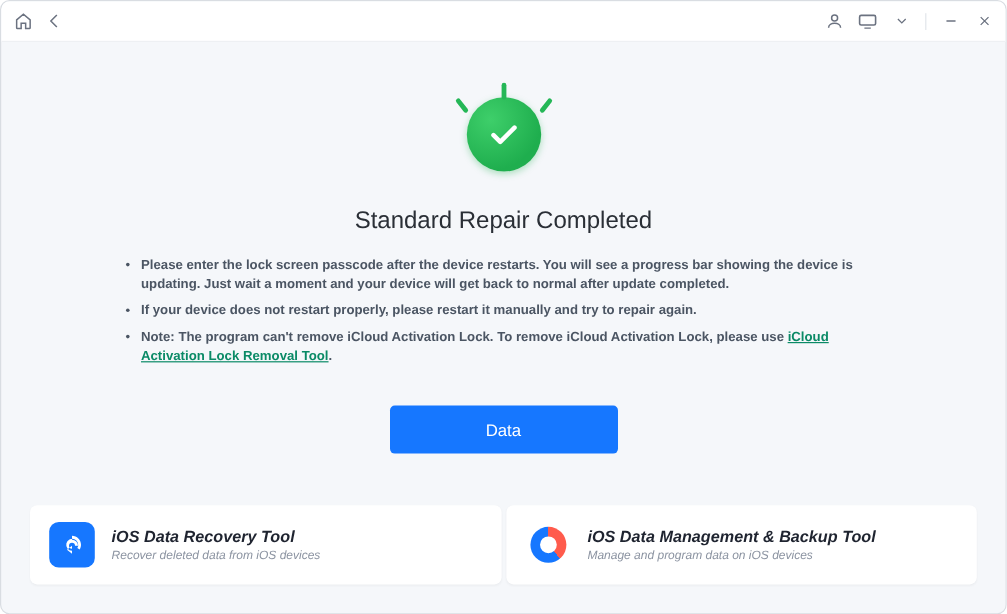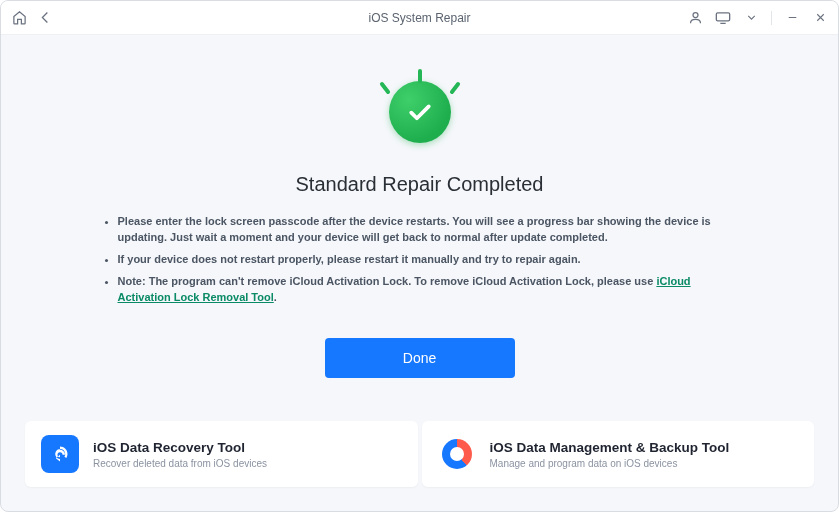--- a/index.html
+++ b/index.html
@@ -62,20 +62,21 @@
     width:190px; height:40px;
     background:#1677ff; color:#fff; border:none; border-radius:4px;
     font-size:14px; cursor:pointer;
   }
 
   .cards {
     margin-top:auto;
     width:100%;
     display:flex; gap:4px;
     padding-top:18px;
+    font-style:italic;
   }
   .card {
     flex:1; background:#ffffff; border-radius:6px;
     padding:14px 16px; display:flex; align-items:center; gap:14px;
     box-shadow: 0 1px 2px rgba(0,0,0,0.04);
     cursor:pointer;
   }
   .card .cicon { width:38px; height:38px; border-radius:8px; display:flex; align-items:center; justify-content:center; }
   .cicon.blue { background:#1677ff; }
   .card .ctext .ct { font-size:13.5px; font-weight:700; color:#1f2430; }
@@ -100,21 +101,20 @@
         <svg width="15" height="15" viewBox="0 0 24 24" fill="none" stroke="#6b7280" stroke-width="2">
             <path d="M3 10.5L12 3l9 7.5V21a1 1 0 0 1-1 1h-5v-7h-6v7H4a1 1 0 0 1-1-1z"></path>
           </svg>
       </span>
       <span class="ico">
         <svg width="15" height="15" viewBox="0 0 24 24" fill="none" stroke="#6b7280" stroke-width="2">
             <path d="M15 4l-8 8 8 8"></path>
           </svg>
       </span>
     </div>
-    <div class="tb-title">iOS System Repair</div>
     <div class="tb-right">
       <span class="ico">
         <svg width="15" height="15" viewBox="0 0 24 24" fill="none" stroke="#6b7280" stroke-width="2">
             <circle cx="12" cy="8" r="4"></circle>
             <path d="M4 21c0-4 4-6 8-6s8 2 8 6"></path>
           </svg>
       </span>
       <span class="ico">
         <svg width="17" height="13" viewBox="0 0 24 18" fill="none" stroke="#6b7280" stroke-width="2">
             <rect x="2" y="2" width="20" height="12" rx="2"></rect>
@@ -158,21 +158,21 @@
     <div class="notes">
       <ul>
         <li>Please enter the lock screen passcode after the device restarts. You will see a progress bar showing the device is updating. Just wait a moment and your device will get back to normal after update completed.</li>
         <li>If your device does not restart properly, please restart it manually and try to repair again.</li>
         <li>
           <span>Note: The program can't remove iCloud Activation Lock. To remove iCloud Activation Lock, please use </span><a href="#">iCloud Activation Lock Removal Tool</a><span>.</span>
         </li>
       </ul>
     </div>
 
-    <button class="done-btn">Done</button>
+    <button class="done-btn">Data</button>
 
     <div class="cards">
       <div class="card">
         <div class="cicon blue">
           <svg width="20" height="20" viewBox="0 0 24 24" fill="#fff">
               <path d="M12 3c5 0 9 4 9 9 0 1.8-.5 3.4-1.4 4.8l-2.3-1.6A6 6 0 1 0 12 18v3l-5-4 5-4v3a3 3 0 1 1 3-3h3a6 6 0 0 0-6-6V3z"></path>
             </svg>
         </div>
         <div class="ctext">
           <div class="ct">iOS Data Recovery Tool</div>

